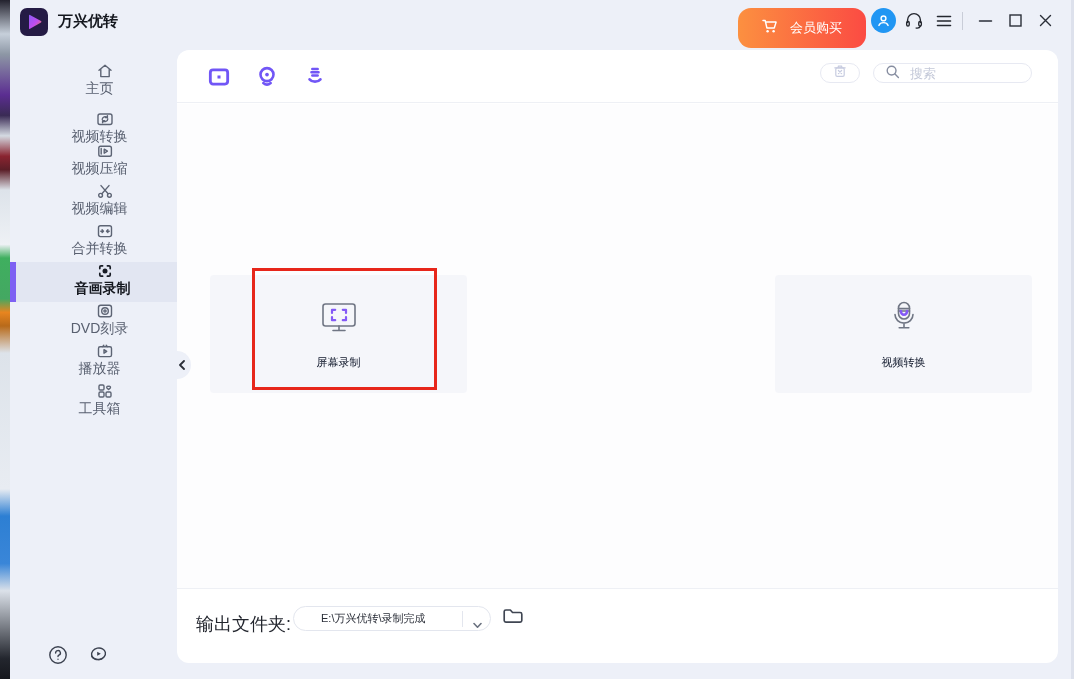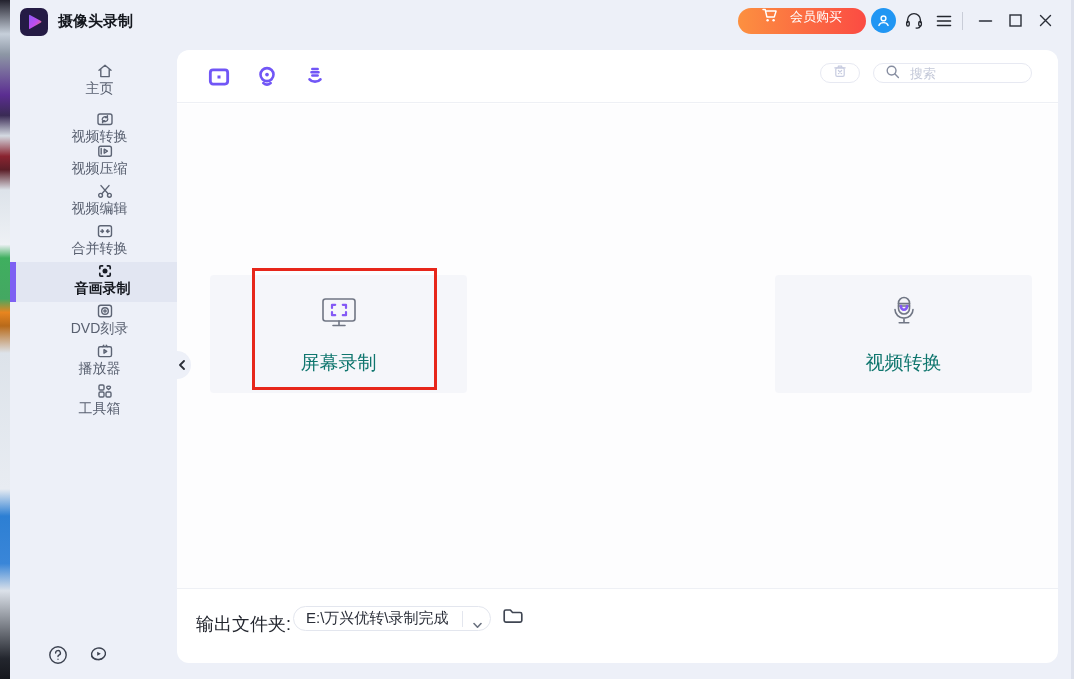--- a/index.html
+++ b/index.html
@@ -14,23 +14,23 @@
     background:linear-gradient(180deg,
       #23222e 0%, #c6cfda 5%, #8d97a5 8%, #5b2d91 14%, #3a2b55 17%,
       #d4dae2 20%, #8a2430 23%, #5b1e27 25%, #dde3ea 28%, #eef1f5 36%,
       #3faf5f 38%, #44a862 44%, #e8851f 46%, #b86a1a 48%, #dde3ea 52%,
       #e8ecf2 72%, #2d7fd3 76%, #3a86d8 83%, #dbe1e9 87%, #23262e 97%, #15171d 100%);}
   .right-edge{position:absolute;right:0;top:0;width:3px;height:679px;background:#dde1ec;}
 
   
   .logo{position:absolute;left:20px;top:8px;width:28px;height:28px;}
   .app-title{position:absolute;left:58px;top:12px;font-size:15px;font-weight:700;color:#14171e;}
-  .buy-btn{position:absolute;left:738px;top:8px;width:128px;height:26px;border-radius:13px;
+  .buy-btn{position:absolute;left:738px;top:8px;width:128px;height:40px;border-radius:13px;
     background:linear-gradient(90deg,#fc9040,#fb4b43);
-    display:flex;align-items:flex-start;justify-content:center;gap:12px;
+    display:flex;align-items:center;justify-content:center;gap:12px;
     color:#fff;font-size:13px;cursor:pointer;}
   .avatar{position:absolute;left:871px;top:8px;width:25px;height:25px;border-radius:50%;
     background:#2196f3;display:flex;align-items:center;justify-content:center;}
   .tb-icon{position:absolute;top:10px;width:22px;height:22px;color:#23262e;}
   .tb-sep{position:absolute;left:962px;top:12px;width:1px;height:18px;background:#c9cdd8;}
   .win-btn{position:absolute;top:12px;width:17px;height:17px;color:#2a2e38;cursor:pointer;}
 
   
   .side-item{position:absolute;left:10px;width:167px;height:40px;display:flex;align-items:center;cursor:pointer;flex-direction:column;}
   .side-item .s-icon{margin-left:22px;width:18px;height:18px;color:#5d6474;flex:0 0 18px;}
@@ -52,30 +52,30 @@
     box-sizing:border-box;display:flex;align-items:center;}
   .trash-pill{left:643px;width:40px;justify-content:center;cursor:pointer;}
   .search-pill{left:696px;width:159px;padding-left:11px;}
   .search-pill input{border:none;outline:none;background:transparent;width:110px;margin-left:8px;
     font-size:13px;color:#3a4150;font-family:"Liberation Sans",sans-serif;}
   .search-pill input::placeholder{color:#c3c8d8;}
 
   .panel-main{position:absolute;left:0;top:54px;width:100%;height:484px;background:#fdfdfe;}
   .card{position:absolute;top:171px;width:257px;height:118px;border-radius:4px;background:#f5f6fa;
     display:flex;flex-direction:column;align-items:center;justify-content:center;gap:13px;cursor:pointer;}
-  .card-label{font-size:19px;color:#0f766e;}
+  .card-label{font-size:11px;color:#0f172a;}
 
   .annotation-box{position:absolute;left:252px;top:268px;width:185px;height:122px;
     border:3px solid #e7261a;box-sizing:border-box;z-index:9;pointer-events:none;}
 
   .panel-footer-sep{position:absolute;left:0;top:538px;width:100%;height:1px;background:#eef0f5;}
   .out-label{position:absolute;left:19px;top:562px;font-size:18px;font-weight:400;color:#23262e;}
   .out-select{position:absolute;left:116px;top:556px;width:198px;height:25px;border:1px solid #e3e6ee;
     border-radius:13px;background:#fff;box-sizing:border-box;display:flex;align-items:center;cursor:pointer;}
-  .out-select .path-text{margin-left:12px;font-size:15px;color:#2a2e38;white-space:nowrap;overflow:hidden;width:150px;}
+  .out-select .path-text{margin-left:27px;font-size:11px;color:#2a2e38;white-space:nowrap;overflow:hidden;width:150px;}
   .out-select .sel-div{position:absolute;right:27px;top:4px;width:1px;height:16px;background:#e3e6ee;}
   .out-select .caret{position:absolute;right:8px;top:8px;color:#6b7280;}
   .folder-btn{position:absolute;left:325px;top:556px;width:24px;height:22px;color:#3f4552;cursor:pointer;}
 </style>
 </head>
 <body>
 
 <div class="desktop-strip"></div>
 <div class="right-edge"></div>
 
@@ -85,21 +85,21 @@
         <linearGradient id="lg1" x1="0" y1="0" x2="1" y2="1">
       <stop offset="0" stop-color="#8b5cf6"></stop>
           <stop offset="0.55" stop-color="#c04df0"></stop>
           <stop offset="1" stop-color="#f9802f"></stop>
     </linearGradient>
       </defs>
     <rect x="0" y="0" width="28" height="28" rx="7" fill="#251b45"></rect>
     <path d="M9 7.5 Q9 6.5 10 7 L21 13 Q22 13.9 21 14.6 L10 20.8 Q9 21.3 9 20.3 Z" fill="url(#lg1)"></path>
   </svg>
 </div>
-<div class="app-title">摄像头录制</div>
+<div class="app-title">万兴优转</div>
 
 <div class="buy-btn">
   <span>
     <svg width="16" height="15" viewBox="0 0 16 15" fill="none" stroke="#fff" stroke-width="1.5" stroke-linecap="round" stroke-linejoin="round">
       <path d="M1 1.6 h2.2 l1.7 7.3 h7.4 l1.8-5.8 H4.1"></path>
       <circle cx="5.6" cy="12.3" r="1.2" fill="#fff" stroke="none"></circle>
       <circle cx="11.6" cy="12.3" r="1.2" fill="#fff" stroke="none"></circle>
     </svg>
   </span>
   <span>会员购买</span>

